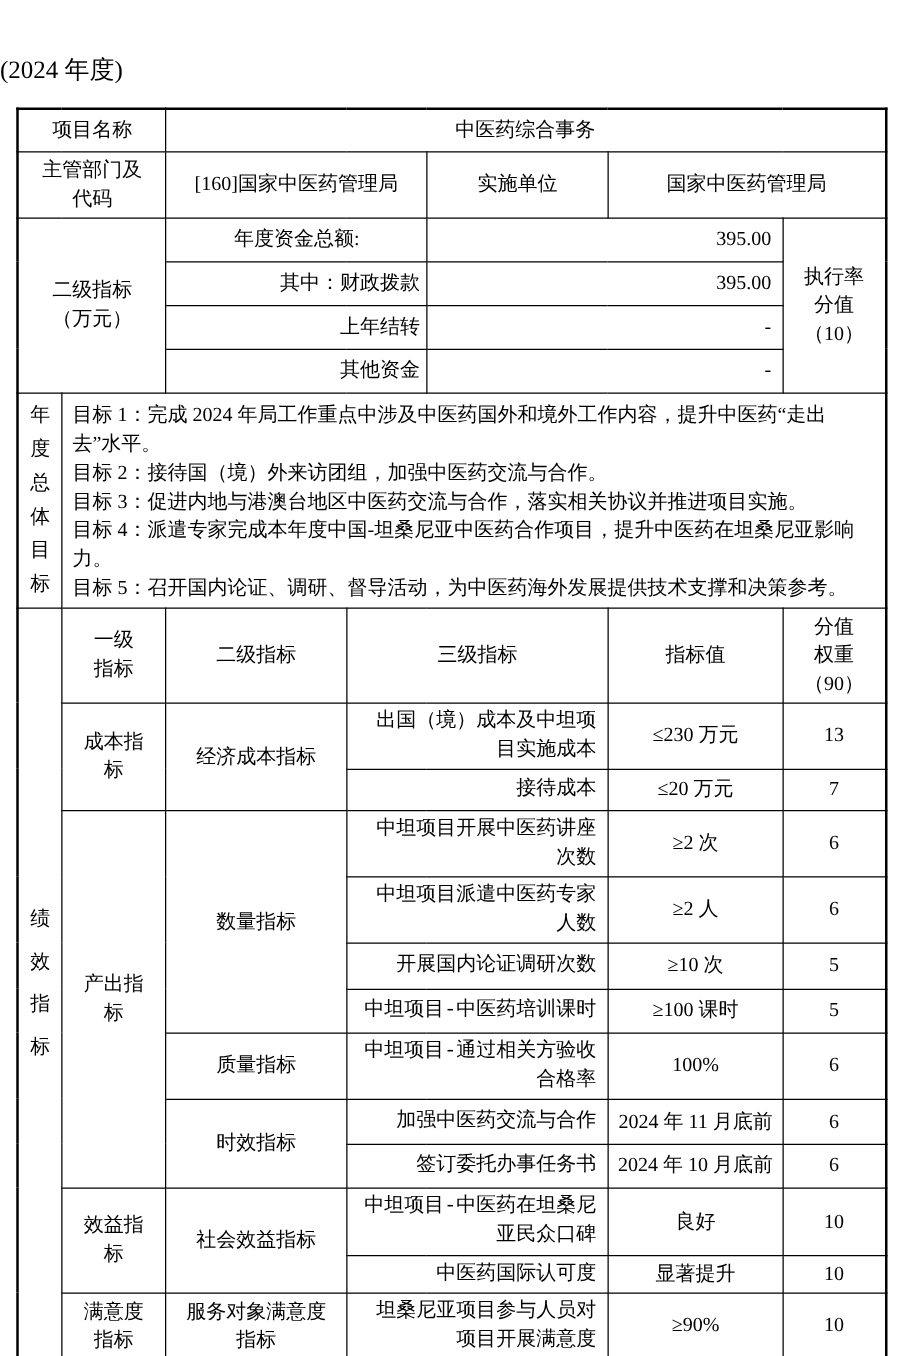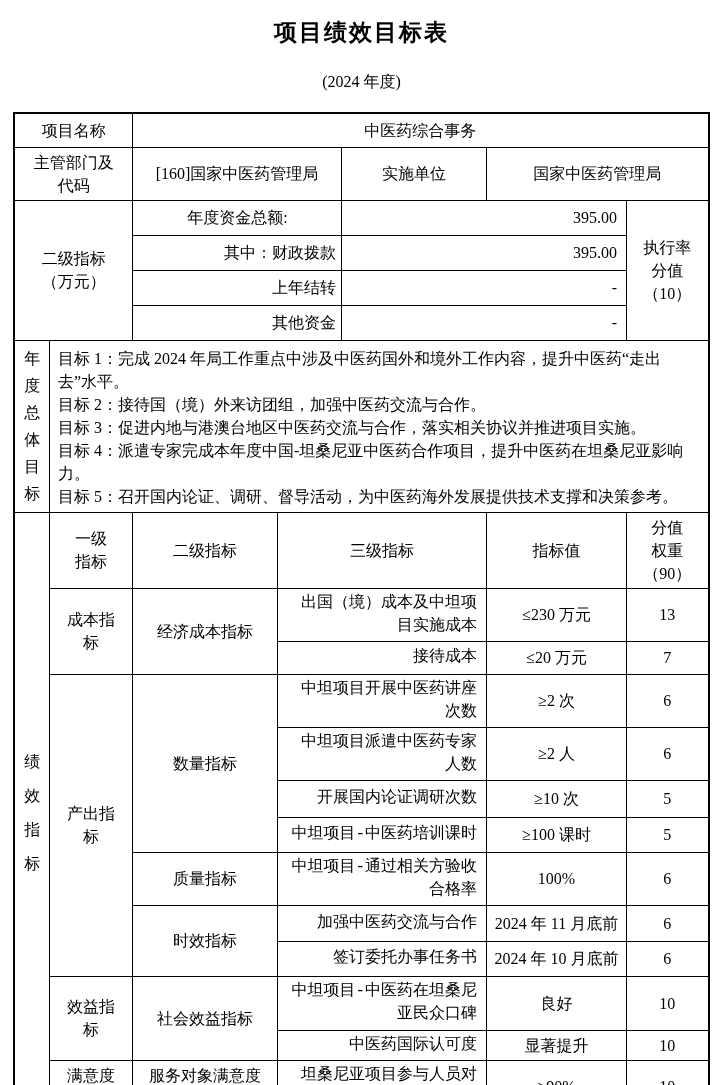--- a/index.html
+++ b/index.html
@@ -8,21 +8,21 @@
     font-family:"Liberation Serif","DejaVu Serif",serif;
     color:#000;
     overflow:hidden;
   }
   .doc{padding-top:20px;}
   .title{
     text-align:center;font-size:23px;font-weight:bold;
     letter-spacing:2px;margin:0;line-height:26px;
   }
   .subtitle{
-    text-align:center;font-size:16px;margin:26px 0 0 0;line-height:20px;
+    font-size:20px;margin:26px 0 0 0;line-height:20px;
   }
   table.main{
     border-collapse:collapse;table-layout:fixed;
     width:694px;margin:20px auto 0 auto;
     border:2px solid #000;
   }
   td{
     border:1px solid #000;
     font-size:16px;line-height:23px;
     padding:3px 6px;
@@ -40,21 +40,20 @@
     padding:6px 24px 4px 8px;
     line-height:23px;word-break:normal;margin-top:16px;
   }
   .l3{text-align:right;padding:3px 9px;word-break:break-all;font-family:Liberation Mono, monospace;}
   .num{letter-spacing:0;}
 </style>
 </head>
 <body>
 
 <div class="doc">
-  <h1 class="title">项目绩效目标表</h1>
   <p class="subtitle">(2024 年度)</p>
 
   <table class="main">
     <colgroup>
       <col style="width:35px">
         <col style="width:83px">
         <col style="width:145px">
       <col style="width:64px">
         <col style="width:145px">
         <col style="width:140px">

